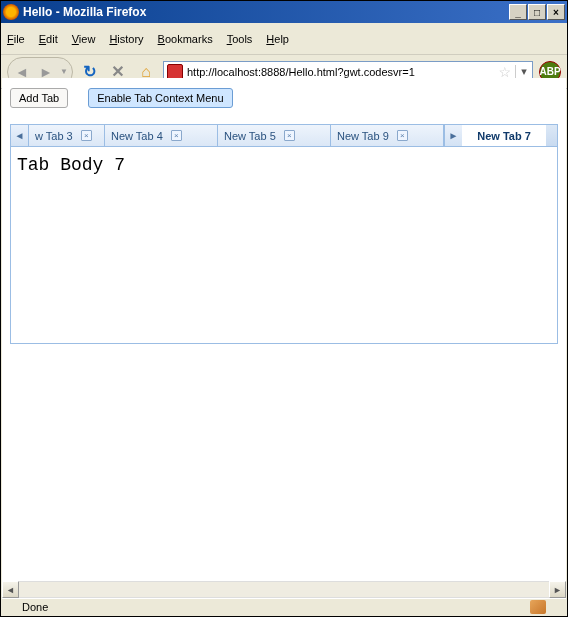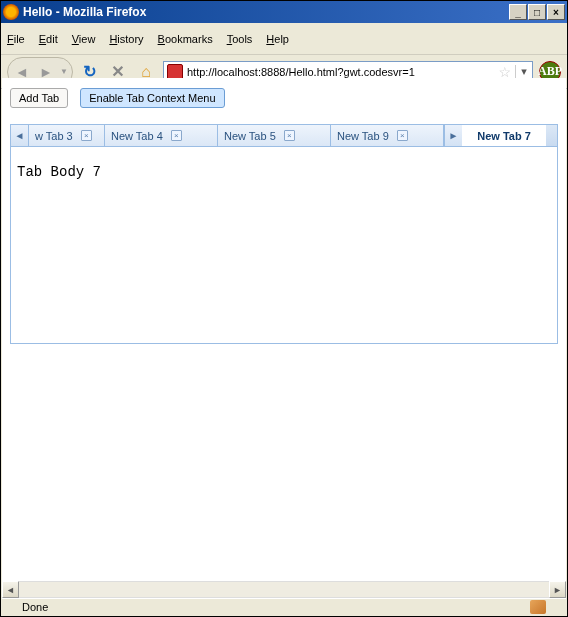--- a/index.html
+++ b/index.html
@@ -103,33 +103,32 @@
     display: flex;
     align-items: center;
     padding: 0 3px;
     font-size: 11px;
   }
   .urlbar .addr { flex: 1; white-space: nowrap; overflow: hidden; }
   .star { color: #ccc; font-size: 14px; margin: 0 4px; }
   .urldrop { width: 14px; text-align: center; color: #555; border-left: 1px solid #ccc; padding-left:3px;}
   .abp {
     width: 22px; height: 22px; border-radius: 50%;
-    background: #4d7c0f; color:#fff; font-size:12px; font-weight:bold;
+    background: #4d7c0f; color:#fff; font-size:10px; font-weight:bold;
     display:flex;align-items:center;justify-content:center;
     border: 1px solid #900;
-    font-family: Liberation Serif, serif;
   }
   .content-area {
     background: #fff;
     position: absolute;
     top: 77px; left: 1px; right: 1px; bottom: 35px;
     overflow: hidden;
     padding: 10px 8px;
   }
-  .btn-row { display: flex; gap: 12px; margin-bottom: 16px; }
+  .btn-row { display: flex; gap: 20px; margin-bottom: 16px; }
   .gwt-btn {
     background: #f9f8f6;
     border: 1px solid #aaa;
     border-radius: 3px;
     padding: 3px 8px;
     font-size: 11px;
     cursor: pointer;
   }
   .gwt-btn.pressed {
     background: #cfe6ff;
@@ -182,23 +181,23 @@
     background: #fff;
     font-weight: bold;
     color: #103a6a;
     border-right: none;
     width: 84px;
     justify-content: center;
   }
   .tab-body {
     background: #fff;
     height: 196px;
-    padding: 17px 6px;
+    padding: 8px 6px;
     font-family: "Courier New", monospace;
-    font-size: 14px;
+    font-size: 18px;
   }
   .hscroll {
     position: absolute;
     left: 1px; right: 1px; bottom: 18px;
     height: 17px;
     background: #ece9d8;
     display: flex;
   }
   .sb-btn {
     width: 17px; height: 17px;

